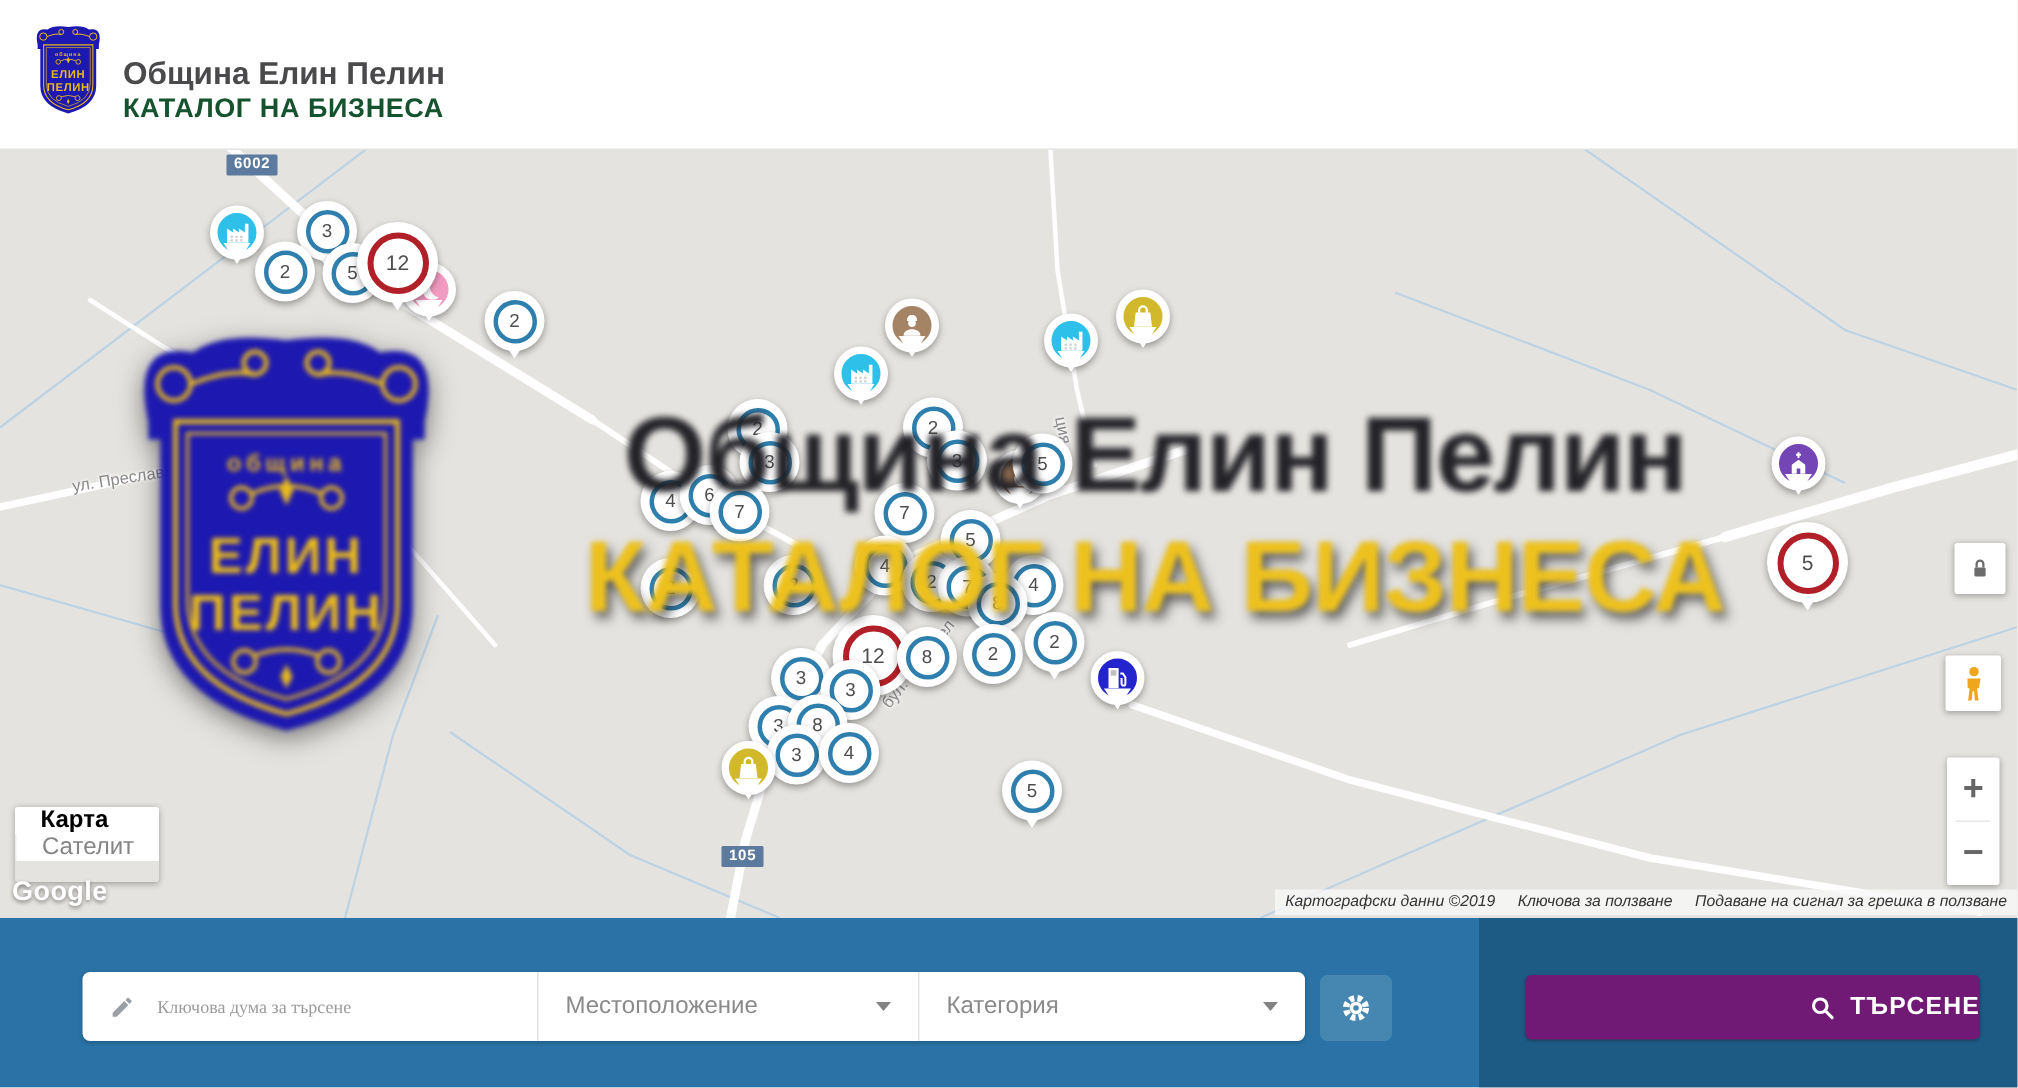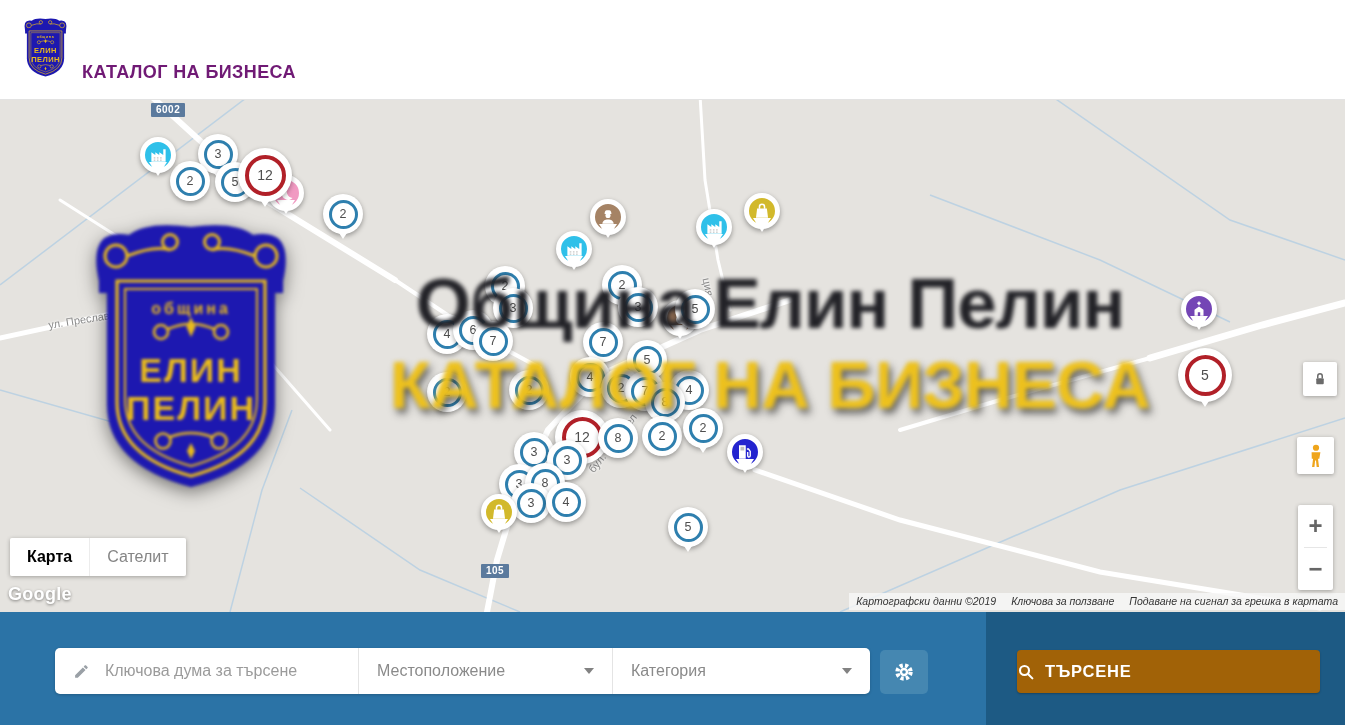--- a/index.html
+++ b/index.html
@@ -12,21 +12,21 @@
   
   .header {
     position:absolute; top:0; left:0; width:1345px; height:100px;
     background:#fff; border-bottom:1px solid #e3e3e3; z-index:30;
     display:flex; align-items:center; justify-content:space-between;
     padding:0 26px 0 22px;
   }
   .logo { display:flex; align-items:flex-end; gap:13px; cursor:pointer; }
   .logo-text { display:flex; flex-direction:column; line-height:1.15; }
   .logo-title { font-size:21px; font-weight:bold; color:#4a4a4c; }
-  .logo-subtitle { font-size:18px; font-weight:bold; color:#701a75; letter-spacing:.4px; }
+  .logo-subtitle { font-size:18px; font-weight:bold; color:#14532d; letter-spacing:.4px; }
   .nav { display:flex; gap:37px; align-items:center; }
   .nav-item {
     font-size:15px; font-weight:bold; color:#26262e; letter-spacing:-0.2px;
     cursor:pointer; white-space:nowrap; transform:scaleX(.96); transform-origin:left;
   }
 
   
   .map {
     position:absolute; top:100px; left:0; width:1345px; height:512px;
     background:#e5e3df; overflow:hidden; cursor:grab;
@@ -84,21 +84,21 @@
   .wm-subtitle {
     position:absolute; left:335px; top:246px; width:870px; text-align:center; z-index:10;
     font-size:67px; font-weight:bold; color:#edc11d; letter-spacing:-0.5px; white-space:nowrap;
     filter:blur(1.9px); text-shadow:3px 5px 7px rgba(35,35,35,.75); pointer-events:none;
   }
   svg text { font-family:"Liberation Sans", sans-serif; }
 
   
   .map-type {
     position:absolute; left:10px; top:438px; z-index:12; display:flex;
-    box-shadow:0 1px 4px rgba(0,0,0,.3); border-radius:2px; overflow:hidden; height:38px;
+    box-shadow:0 1px 4px rgba(0,0,0,.3); border-radius:2px; overflow:hidden; height:50px;flex-direction:column;
   }
   .map-type-btn {
     background:#fff; padding:0 17px; font-size:16px; display:flex; align-items:center;
     color:#858585; cursor:pointer;
   }
   .map-type-btn.active { color:#000; font-weight:bold; }
   .map-type-btn + .map-type-btn { border-left:1px solid #ececec; }
 
   .google-logo {
     position:absolute; left:8px; bottom:7px; z-index:12; color:#fff; font-size:18px;
@@ -132,41 +132,41 @@
   .searchbar-dark {
     position:absolute; top:0; right:0; width:359px; height:113px; background:#1d5a84;
   }
   .sb-fields {
     position:absolute; left:55px; top:36px; width:815px; height:46px; background:#fff;
     border-radius:5px; display:flex; box-shadow:0 1px 3px rgba(0,0,0,.2);
   }
   .sb-section { display:flex; align-items:center; height:100%; }
   .sb-keyword { width:303px; padding:0 10px 0 18px; gap:13px; }
   .sb-keyword input {
-    border:none; outline:none; font-size:16px; color:#444; width:100%;
-    font-family:Liberation Sans, sans-serif; background:transparent;
+    border:none; outline:none; font-size:12px; color:#444; width:100%;
+    font-family:Liberation Serif, serif; background:transparent;
   }
   .sb-keyword input::placeholder { color:#9b9b9b; }
   .sb-select {
     width:254px; border-left:1px solid #e4e4e4; padding:0 18px; justify-content:space-between;
     cursor:pointer;
   }
   .sb-select:last-child { width:258px; }
   .sb-select .sel-text { font-size:16px; color:#8a8a8a; }
   .sel-arrow {
     width:0; height:0; border-left:5px solid transparent; border-right:5px solid transparent;
     border-top:6px solid #828282;
   }
   .gear-btn {
     position:absolute; left:880px; top:38px; width:48px; height:44px; background:#4587b1;
     border-radius:5px; display:flex; align-items:center; justify-content:center; cursor:pointer;
   }
   .search-btn {
-    position:absolute; left:1017px; top:38px; width:303px; height:43px; background:#a16207;
-    border-radius:4px; display:flex; align-items:center; justify-content:flex-start; gap:10px;
+    position:absolute; left:1017px; top:38px; width:303px; height:43px; background:#701a75;
+    border-radius:4px; display:flex; align-items:center; justify-content:flex-end; gap:10px;
     color:#fff; font-size:16.5px; font-weight:bold; letter-spacing:.8px; cursor:pointer;
     box-shadow:0 1px 2px rgba(0,0,0,.25);
   }
 </style>
 </head>
 <body>
 
 <div class="header">
   <div class="logo">
     <span id="crest-small"><svg width="47" height="62" viewBox="0 0 212 278">
@@ -191,20 +191,21 @@
           <text x="106" y="163" text-anchor="middle" font-size="34" font-weight="bold" fill="#e8ba1c" letter-spacing="2">ЕЛИН</text>
           <text x="106" y="201" text-anchor="middle" font-size="34" font-weight="bold" fill="#e8ba1c" letter-spacing="2">ПЕЛИН</text>
           <g fill="none" stroke="#e8ba1c" stroke-width="2.6">
             <circle cx="78" cy="222" r="7.5"></circle>
             <circle cx="134" cy="222" r="7.5"></circle>
             <path d="M85 218 Q106 210 127 218"></path>
           </g>
           <path d="M106 224 l4 8 -4 8 -4 -8 z" fill="#e8ba1c"></path>
         </svg></span>
     <span class="logo-text">
+      <span class="logo-title">Община Елин Пелин</span>
       <span class="logo-subtitle">КАТАЛОГ НА БИЗНЕСА</span>
     </span>
   </div>
 </div>
 
 <div class="map">
   <svg class="roads" width="1345" height="512" viewBox="0 0 1345 512">
 
     <g stroke="#bdd2e2" stroke-width="1.5" fill="none">
       <path d="M0 185 L250 -5"></path>
@@ -475,21 +476,21 @@
 
   <div class="map-type">
     <div class="map-type-btn active">Карта</div>
     <div class="map-type-btn">Сателит</div>
   </div>
 
   <div class="google-logo">Google</div>
   <div class="attribution">
     <span class="static">Картографски данни ©2019</span>
     <span>Ключова за ползване</span>
-    <span>Подаване на сигнал за грешка в картата</span>
+    <span>Подаване на сигнал за грешка в ползване</span>
   </div>
 
   <div class="ctl ctl-lock">
     <svg width="18" height="18" viewBox="0 0 24 24">
       <path d="M9 11V8a3 3 0 0 1 6 0v3" fill="none" stroke="#6b6b6b" stroke-width="2"></path>
       <rect x="7" y="11" width="10" height="8" rx="1.2" fill="#6b6b6b"></rect>
     </svg>
   </div>
   <div class="ctl ctl-pegman">
     <svg width="22" height="26" viewBox="0 0 24 28">

